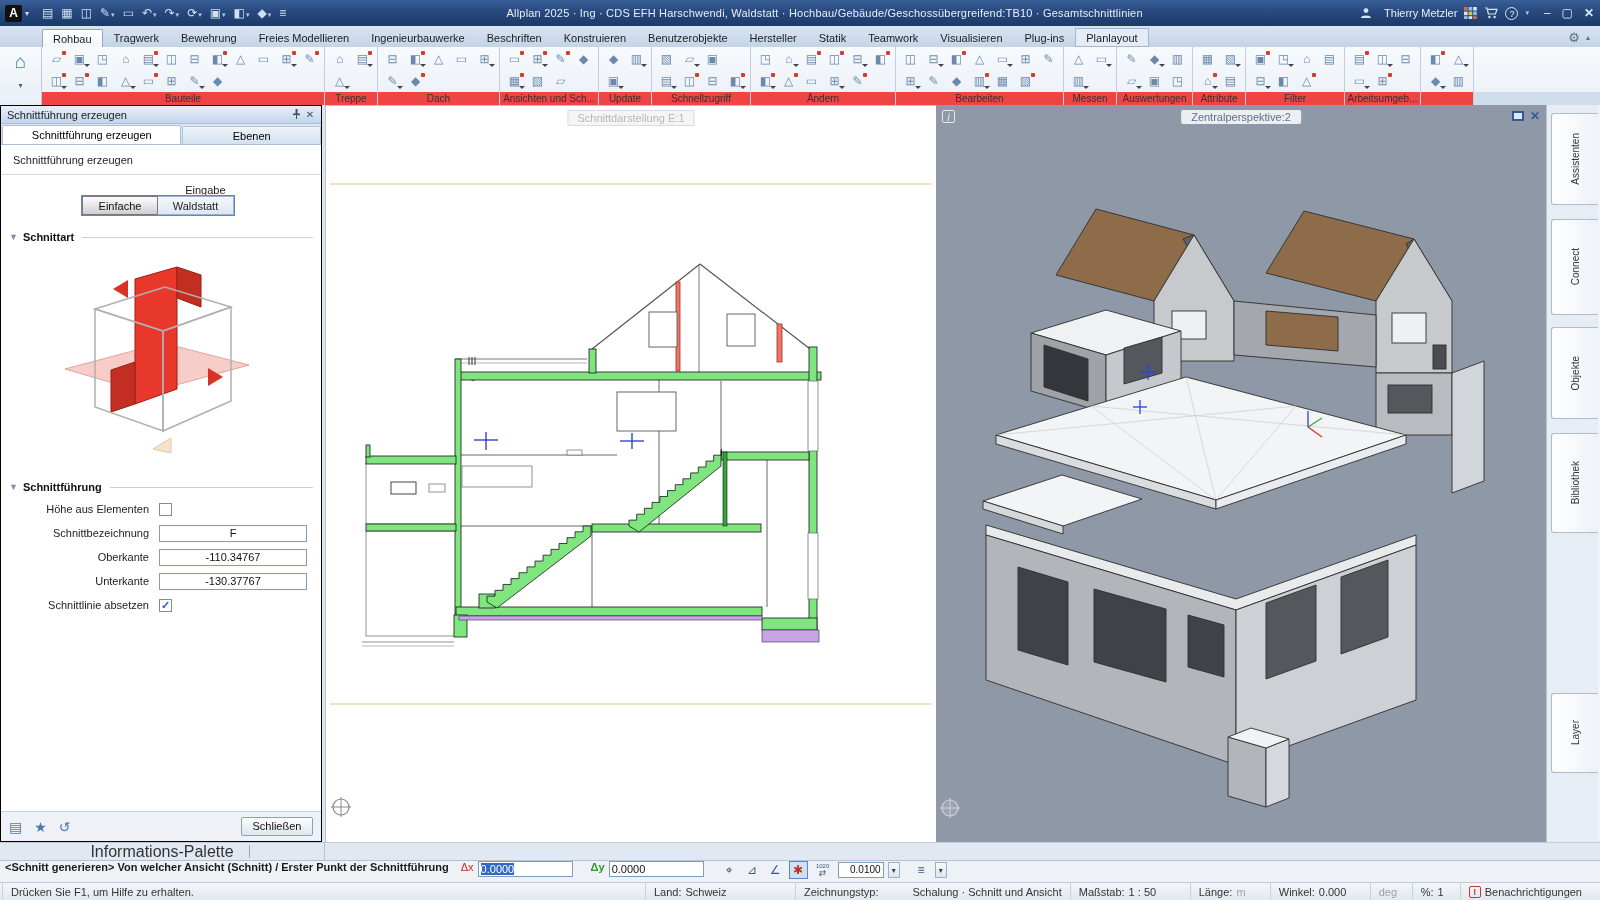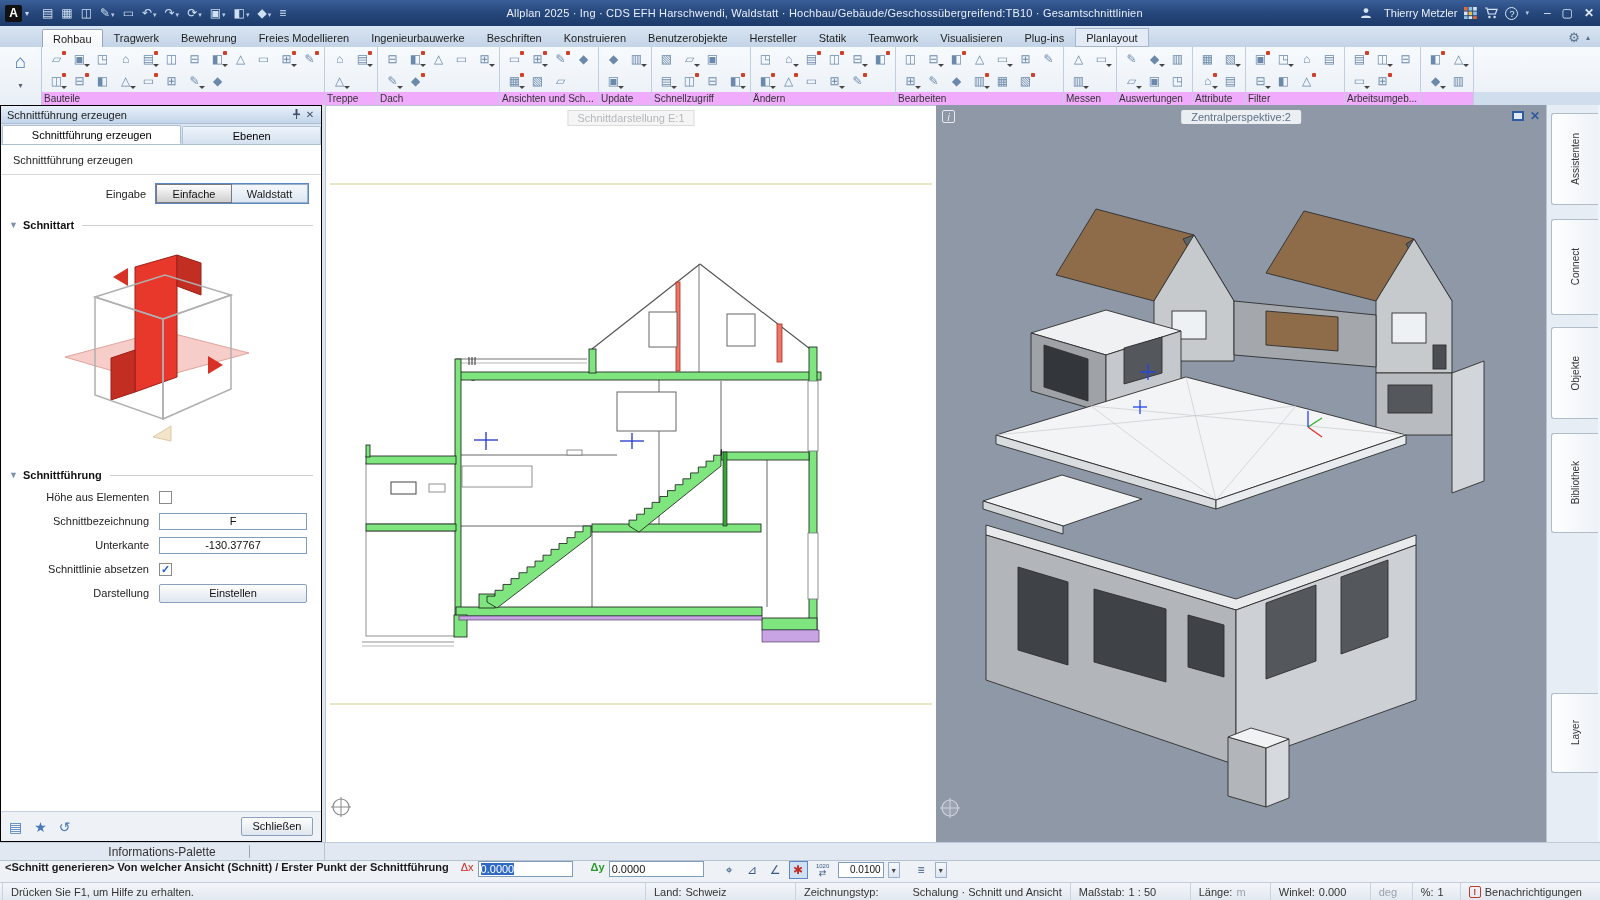--- a/index.html
+++ b/index.html
@@ -28,35 +28,35 @@
   .ribbon{height:58px;background:#cfdded;display:flex;align-items:stretch;flex:0 0 auto;overflow:hidden;}
   .appbtn{width:42px;display:flex;flex-direction:column;align-items:center;background:linear-gradient(#f7fafd,#e9eff6);border-right:1px solid #bccadb;}
   .appbtn .house{font-size:19px;color:#4a7ab5;margin-top:4px;}
   .appbtn .dd{font-size:8px;color:#55606e;margin-top:8px;}
   .rgroup{display:flex;flex-direction:column;border-right:1px solid #c0cedd;}
   .ricons{flex:1;background:linear-gradient(#f7fafd,#edf2f8);padding:1px 3px 0;}
   .rrow{display:flex;height:22px;align-items:center;}
   .ricon{position:relative;width:23px;height:20px;text-align:center;line-height:20px;font-size:12px;color:#6b89ab;cursor:default;}
   .ricon.dd::before{content:"";position:absolute;right:1px;bottom:2px;border-left:3px solid transparent;border-right:3px solid transparent;border-top:3px solid #444;}
   .ricon.accent::after{content:"";position:absolute;right:2px;top:2px;width:4px;height:4px;background:#d04028;border-radius:1px;}
-  .rlabel{height:13px;background:#f0abfc;font-size:10px;color:#333;line-height:13px;white-space:nowrap;overflow:hidden;text-overflow:ellipsis;padding:0 2px;}
+  .rlabel{height:13px;background:#ef4444;font-size:10px;color:#333;text-align:center;line-height:13px;white-space:nowrap;overflow:hidden;text-overflow:ellipsis;padding:0 2px;}
   .rfill{flex:1;background:linear-gradient(#f7fafd,#edf2f8);border-bottom:13px solid #cfdded;}
   
   .main{flex:1;display:flex;min-height:0;}
   
   .palette{width:322px;background:#fff;border:1px solid #000000;display:flex;flex-direction:column;}
   .pal-head{height:18px;background:linear-gradient(#e8f0fa,#c2d5ea);display:flex;align-items:center;font-size:11px;color:#222;padding:0 4px 0 6px;border-bottom:1px solid #aebfd4;}
   .pal-head .sp{flex:1;}
   .pal-hicon{width:14px;text-align:center;color:#40506a;font-size:10px;}
   .pal-tabs{height:21px;display:flex;background:linear-gradient(#dde7f2,#c8d8ea);border-bottom:1px solid #aebfd4;}
   .pal-tab{font-size:11px;display:flex;align-items:center;justify-content:center;border-right:1px solid #aebfd4;}
   .pal-tab.t1{flex:1.3;background:#fff;border-top:1px solid #aebfd4;margin:1px 1px 0 1px;border-left:1px solid #aebfd4;border-bottom:1px solid #fff;border-radius:2px 2px 0 0;}
   .pal-tab.t2{flex:1;margin-top:2px;border:1px solid #b5c5d8;border-bottom:none;background:linear-gradient(#eef4fa,#d4e1ef);border-radius:2px 2px 0 0;}
   .pal-heading{font-size:11px;color:#222;padding:9px 0 8px 12px;border-bottom:1px solid #d8d8d8;}
-  .eingabe-row{display:flex;align-items:center;margin:9px 6px 6px 0;}
+  .eingabe-row{display:flex;align-items:center;margin:9px 6px 6px 0;flex-direction:column;}
   .eingabe-row .lbl{width:155px;text-align:right;font-size:11px;color:#222;padding-right:10px;}
   .segment{display:flex;outline:1px solid #5b87c5;}
   .segbtn{width:76px;height:19px;font-size:11px;text-align:center;line-height:18px;}
   .segbtn.on{background:linear-gradient(#fdfdfd,#cfcfcf);border:1px solid #7a7a7a;color:#111;}
   .segbtn.off{background:linear-gradient(#f3f7fb,#dde7f2);border:1px solid #9ab0cc;border-left:none;color:#222;}
   .sechead{display:flex;align-items:center;margin:10px 8px 4px 8px;}
   .sechead .arr{color:#7c93ad;font-size:9px;margin-right:5px;}
   .sechead .txt{font-size:11px;font-weight:bold;color:#111;white-space:nowrap;}
   .sechead .line{flex:1;border-top:1px solid #cfcfcf;margin-left:8px;}
   .illus{margin:2px 0 0 34px;}
@@ -83,21 +83,21 @@
   .dock{width:52px;background:#e7edf4;border-left:1px solid #b8c4d2;display:flex;flex-direction:column;align-items:stretch;padding-left:4px;}
   .dtab{background:linear-gradient(to right,#ffffff,#eef2f7);border:1px solid #b0bcc8;border-right:none;border-radius:3px 0 0 3px;display:flex;align-items:center;justify-content:center;}
   .dtab span{writing-mode:vertical-rl;transform:rotate(180deg);font-size:10px;color:#333;}
   .dtab:nth-child(1){margin-top:8px;height:92px;}
   .dtab:nth-child(2){margin-top:14px;height:96px;}
   .dtab:nth-child(3){margin-top:12px;height:92px;}
   .dtab:nth-child(4){margin-top:14px;height:100px;}
   .dtab:nth-child(5){margin-top:160px;height:80px;}
   
   .infostrip{height:18px;background:#e2e8f1;border-top:1px solid #c0cbd9;display:flex;flex:0 0 auto;}
-  .infostrip .left{width:325px;display:flex;align-items:center;justify-content:center;font-size:12px;color:#333;border-right:1px solid #b8c4d2;position:relative;}
+  .infostrip .left{width:325px;display:flex;align-items:center;justify-content:center;font-size:16px;color:#333;border-right:1px solid #b8c4d2;position:relative;}
   .infostrip .left::after{content:"";position:absolute;right:74px;top:2px;bottom:2px;border-right:1px solid #9aa6b4;}
   
   .dialogrow{height:22px;background:#eef1f5;border-top:1px solid #b6c2d0;display:flex;align-items:flex-start;font-size:11px;flex:0 0 auto;padding-left:5px;}
   .prompt{font-weight:bold;color:#1a1a1a;margin-right:10px;white-space:nowrap;}
   .dx{color:#cc2a1e;font-weight:normal;margin:0 4px 0 2px;}
   .dy{color:#2a9a2a;font-weight:bold;margin:0 4px 0 18px;}
   .coordbox{width:95px;height:16px;border:1px solid #7f9db9;background:#fff;font-size:11px;line-height:14px;padding-left:2px;color:#111;}
   .coordbox .sel{background:#316ac5;color:#fff;}
   .dlg-icons{display:flex;align-items:center;gap:4px;margin-left:16px;}
   .dlgbtn{width:19px;height:18px;text-align:center;line-height:17px;font-size:12px;color:#3a5a86;border:1px solid transparent;}
@@ -489,30 +489,30 @@
 
       <div class="frow">
         <span class="lbl">Höhe aus Elementen</span>
         <span class="chk"></span>
       </div>
       <div class="frow">
         <span class="lbl">Schnittbezeichnung</span>
         <input class="inpt" readonly="" value="F" style="">
       </div>
       <div class="frow">
+        <span class="lbl">Oberkante</span>
+        <input class="inpt" readonly="" value="-110.34767" style="">
+      </div>
+      <div class="frow">
         <span class="lbl">Unterkante</span>
         <input class="inpt" readonly="" value="-130.37767" style="">
       </div>
       <div class="frow">
         <span class="lbl">Schnittlinie absetzen</span>
         <span class="chk">✓</span>
-      </div>
-      <div class="frow">
-        <span class="lbl">Darstellung</span>
-        <span class="btn" style="width:148px;">Einstellen</span>
       </div>
 
       <div class="pal-sp"></div>
       <div class="pal-bottom">
         <span class="pbicon">▤</span>
         <span class="pbicon">★</span>
         <span class="pbicon">↺</span>
         <span class="btn">Schließen</span>
       </div>
     </div>

